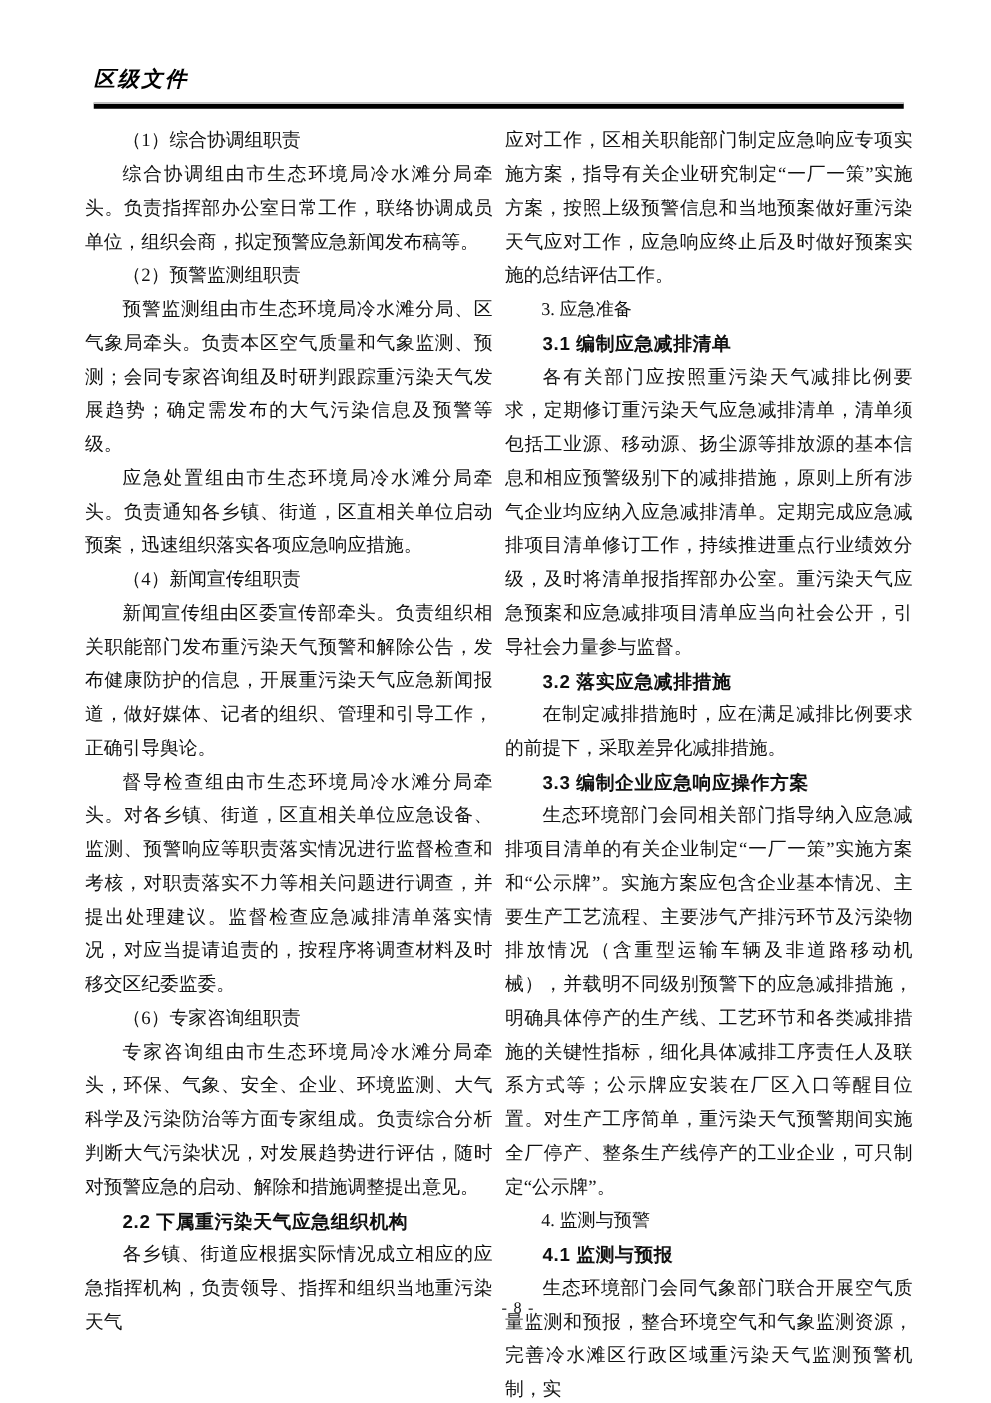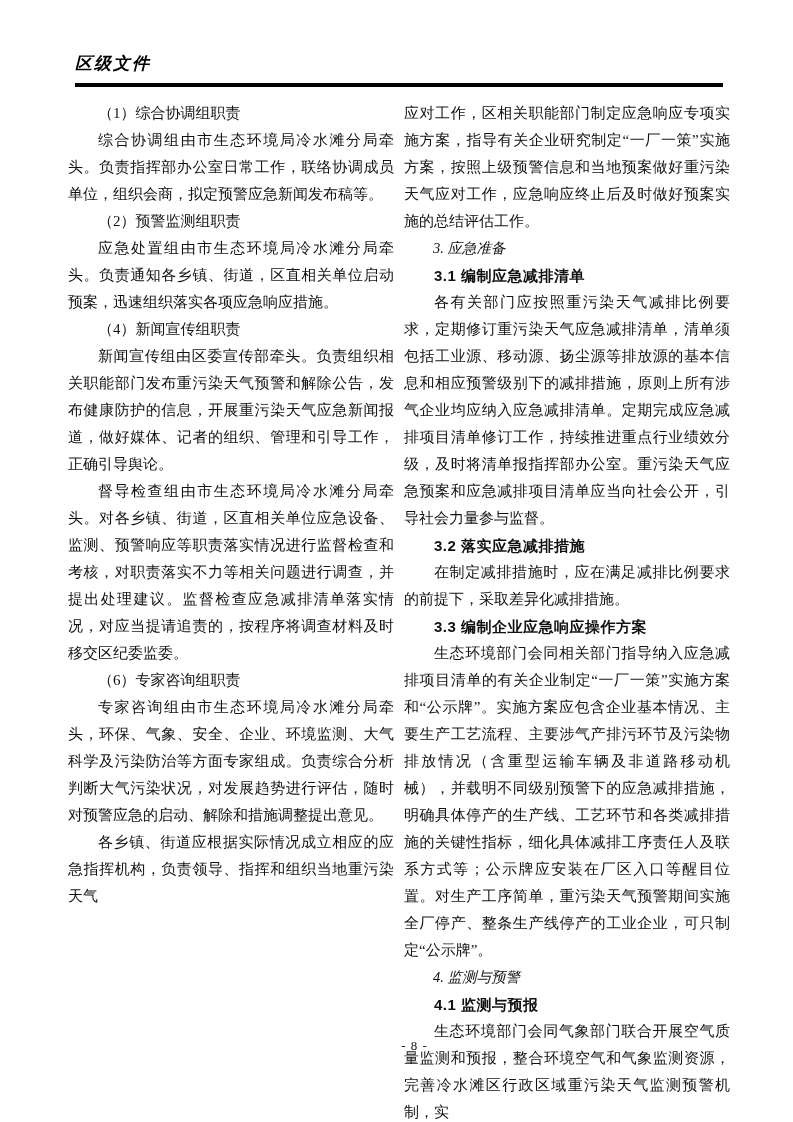--- a/index.html
+++ b/index.html
@@ -63,21 +63,20 @@
   .plain-heading {
     text-align: left;
   }
   .bold-heading {
     font-family: "Liberation Sans", "DejaVu Sans", sans-serif;
     font-weight: 700;
     text-align: left;
     letter-spacing: 0.5px;
   }
   .kai-heading {
-    font-style: italic;
     font-size: 14.5px;
     text-align: left;
   }
   .body-cont {
     text-indent: 0;
   }
   .page-footer {
     position: absolute;
     left: 0;
     top: 1038px;
@@ -96,26 +95,28 @@
   <div class="page-header">
     <span class="header-title">区级文件</span>
     <div class="header-rule"></div>
   </div>
 
   <div class="columns">
     <div class="col">
         <p class="block plain-heading">（1）综合协调组职责</p>
         <p class="block body">综合协调组由市生态环境局冷水滩分局牵头。负责指挥部办公室日常工作，联络协调成员单位，组织会商，拟定预警应急新闻发布稿等。</p>
         <p class="block plain-heading">（2）预警监测组职责</p>
+        <p class="block body">预警监测组由市生态环境局冷水滩分局、区气象局牵头。负责本区空气质量和气象监测、预测；会同专家咨询组及时研判跟踪重污染天气发展趋势；确定需发布的大气污染信息及预警等级。</p>
         <p class="block body">应急处置组由市生态环境局冷水滩分局牵头。负责通知各乡镇、街道，区直相关单位启动预案，迅速组织落实各项应急响应措施。</p>
         <p class="block plain-heading">（4）新闻宣传组职责</p>
         <p class="block body">新闻宣传组由区委宣传部牵头。负责组织相关职能部门发布重污染天气预警和解除公告，发布健康防护的信息，开展重污染天气应急新闻报道，做好媒体、记者的组织、管理和引导工作，正确引导舆论。</p>
         <p class="block body">督导检查组由市生态环境局冷水滩分局牵头。对各乡镇、街道，区直相关单位应急设备、监测、预警响应等职责落实情况进行监督检查和考核，对职责落实不力等相关问题进行调查，并提出处理建议。监督检查应急减排清单落实情况，对应当提请追责的，按程序将调查材料及时移交区纪委监委。</p>
         <p class="block plain-heading">（6）专家咨询组职责</p>
         <p class="block body">专家咨询组由市生态环境局冷水滩分局牵头，环保、气象、安全、企业、环境监测、大气科学及污染防治等方面专家组成。负责综合分析判断大气污染状况，对发展趋势进行评估，随时对预警应急的启动、解除和措施调整提出意见。</p>
+        <p class="block bold-heading">2.2 下属重污染天气应急组织机构</p>
         <p class="block body">各乡镇、街道应根据实际情况成立相应的应急指挥机构，负责领导、指挥和组织当地重污染天气</p>
       </div>
     <div class="col">
         <p class="block body-cont">应对工作，区相关职能部门制定应急响应专项实施方案，指导有关企业研究制定“一厂一策”实施方案，按照上级预警信息和当地预案做好重污染天气应对工作，应急响应终止后及时做好预案实施的总结评估工作。</p>
         <p class="block kai-heading">3. 应急准备</p>
         <p class="block bold-heading">3.1 编制应急减排清单</p>
         <p class="block body">各有关部门应按照重污染天气减排比例要求，定期修订重污染天气应急减排清单，清单须包括工业源、移动源、扬尘源等排放源的基本信息和相应预警级别下的减排措施，原则上所有涉气企业均应纳入应急减排清单。定期完成应急减排项目清单修订工作，持续推进重点行业绩效分级，及时将清单报指挥部办公室。重污染天气应急预案和应急减排项目清单应当向社会公开，引导社会力量参与监督。</p>
         <p class="block bold-heading">3.2 落实应急减排措施</p>
         <p class="block body">在制定减排措施时，应在满足减排比例要求的前提下，采取差异化减排措施。</p>
         <p class="block bold-heading">3.3 编制企业应急响应操作方案</p>

